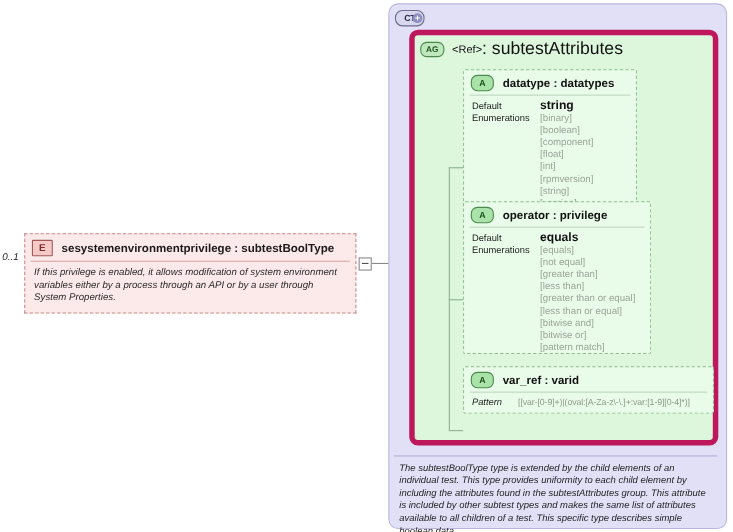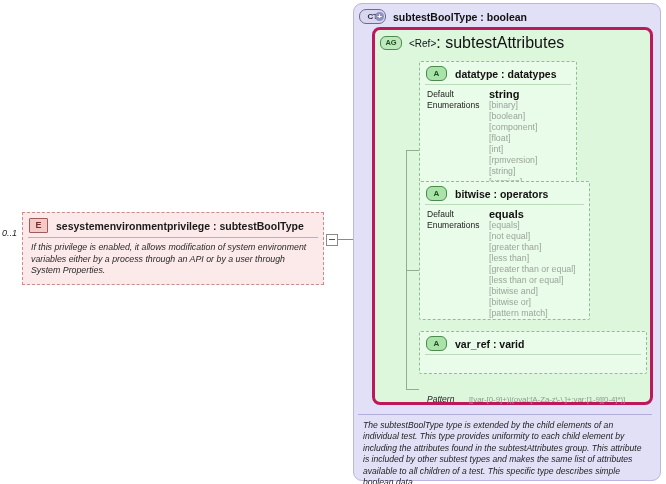--- a/index.html
+++ b/index.html
@@ -156,21 +156,21 @@
   }
 
   
   #ag-panel {
     position: absolute;
     left: 18px;
     top: 23px;
     width: 281px;
     height: 378px;
     background: #ddf7dd;
-    border: 3px solid #be185d;
+    border: 5px solid #be185d;
     border-radius: 8px;
     box-sizing: border-box;
   }
   .ag-head {
     display: flex;
     align-items: center;
     padding: 4px 0 0 5px;
   }
   .badge-ag {
     width: 20px;
@@ -283,21 +283,20 @@
     display: flex;
     align-items: baseline;
     padding: 3px 5px 5px 7px;
   }
   .pattern-label {
     font-size: 8.5px;
     font-style: italic;
     color: #222;
     width: 42px;
     flex: none;
-    margin-top: 36px;
   }
   .pattern-value {
     font-size: 8px;
     color: #8d998d;
     white-space: nowrap;
     letter-spacing: -0.1px;
   }
 
   
   #ct-desc {
@@ -332,21 +331,20 @@
 
 <div id="conn-h"></div>
 <div id="conn-box"></div>
 
 <div id="ct-panel">
 
   <div class="ct-head">
     <div class="badge-ct">
       <span>CT</span><span class="plus">+</span>
     </div>
-    <div class="ct-title">subtestBoolType : boolean</div>
   </div>
 
   <div id="ag-panel">
 
     <div class="ag-head">
       <div class="badge-ag">AG</div>
       <div class="ag-ref">&lt;Ref&gt;</div>
       <div class="ag-type">: subtestAttributes</div>
     </div>
 
@@ -376,21 +374,21 @@
           <div class="facet-enum">[rpmversion]</div>
           <div class="facet-enum">[string]</div>
           <div class="facet-enum">[version]</div>
         </div>
       </div>
     </div>
 
     <div class="attr-box" style="left:44px; top:151px; width:171px; height:139px;">
       <div class="attr-head">
         <div class="badge-a">A</div>
-        <div class="attr-name">bitwise : operators</div>
+        <div class="attr-name">operator : privilege</div>
       </div>
       <div class="attr-divider"></div>
       <div class="attr-body">
         <div class="facet-labels">
           <div class="facet-label">Default</div>
           <div class="facet-label">Enumerations</div>
         </div>
         <div class="facet-values">
           <div class="facet-default">equals</div>
           <div class="facet-enum">[equals]</div>

